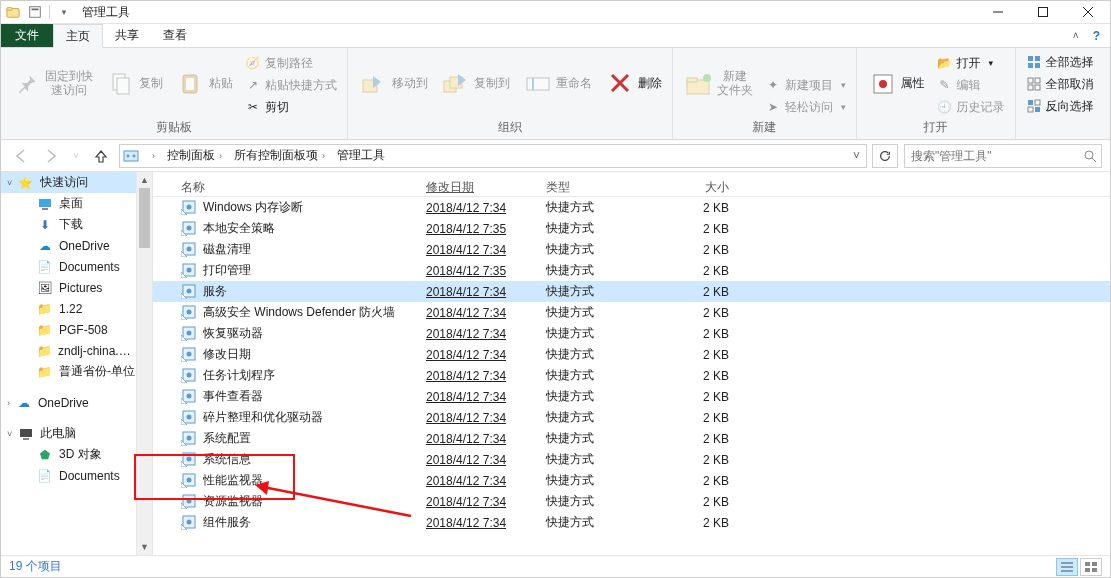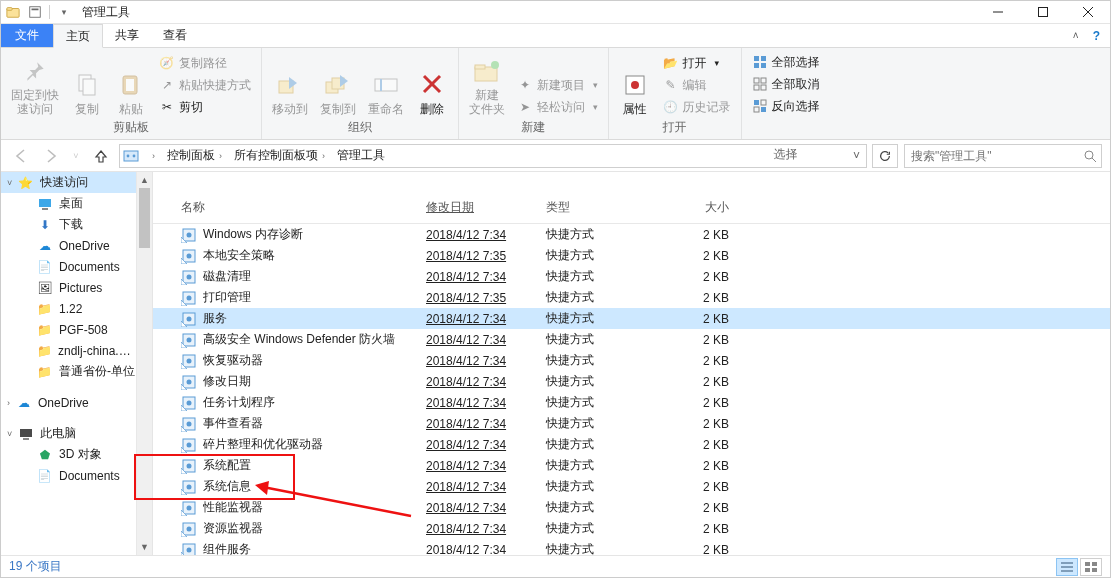--- a/index.html
+++ b/index.html
@@ -10,29 +10,29 @@
   .titlebar .qat { display:flex; align-items:center; gap:6px; padding:0 4px;}
   .titlebar .qat .qicon { width:16px; height:16px; display:flex; align-items:center; justify-content:center;}
   .titlebar .qsep { width:1px; height:14px; background:#d0d0d0;}
   .titlebar .title { margin-left:6px;}
   .titlebar .wincontrols { margin-left:auto; display:flex;}
   .wincontrols .wbtn { width:45px; height:22px; display:flex; align-items:center; justify-content:center; }
   .wincontrols .wbtn.close svg { }
   
   .ribbon-tabs { height:24px; display:flex; align-items:stretch; border-bottom:1px solid #dadada; padding-left:0;}
   .rtab { padding:0 12px; display:flex; align-items:center; cursor:default;}
-  .rtab.file { background:#3b82f6; color:#fff; padding:0 14px;}
+  .rtab.file { background:#14532d; color:#fff; padding:0 14px;}
   .rtab.active { background:#f5f6f7; border:1px solid #dadada; border-bottom:1px solid #f5f6f7; margin-bottom:-1px;}
   .rtab-help { margin-left:auto; display:flex; align-items:center; gap:14px; padding-right:10px;}
   
   .ribbon-body { height:92px; background:#f5f6f7; border-bottom:1px solid #dadada; display:flex;}
   .rgroup { border-right:1px solid #e1e2e3; padding:2px 6px 0 6px; display:flex; flex-direction:column; justify-content:space-between;}
   .rgroup .controls { display:flex; align-items:flex-end; gap:4px; flex:1 1 auto;}
   .rgroup .glabel { text-align:center; color:#666; padding:2px 0 3px; font-size:12px;}
-  .bigbtn { display:flex; flex-direction:column; align-items:center; justify-content:flex-end; padding:0 4px; gap:2px; height:66px; cursor:default;}
+  .bigbtn { display:flex; flex-direction:row; align-items:center; justify-content:flex-end; padding:0 4px; gap:2px; height:66px; cursor:default;}
   .bigbtn .icon { width:32px; height:32px; display:flex; align-items:center; justify-content:center;}
   .bigbtn .lbl { font-size:12px; text-align:center; line-height:1.15; white-space:pre-line;}
   .bigbtn.disabled { opacity:0.45;}
   .col-smallbtns { display:flex; flex-direction:column; gap:2px; padding-top:2px;}
   .smallbtn { display:flex; align-items:center; gap:4px; height:20px; padding:0 4px; cursor:default;}
   .smallbtn .sicon { width:16px; height:16px; display:flex; align-items:center; justify-content:center;}
   .smallbtn.disabled { opacity:0.45;}
 
   
   .addressbar { height:32px; border-bottom:1px solid #e5e5e5; display:flex; align-items:center; gap:6px; padding:0 8px;}
@@ -51,31 +51,31 @@
   .navpane { width:152px; border-right:1px solid #e5e5e5; overflow:hidden; position:relative; background:#fff;}
   .navpane .scrollmock { position:absolute; right:0; top:0; bottom:0; width:16px; background:#f0f0f0; border-left:1px solid #e8e8e8;}
   .navpane .scrollmock .arrow { height:16px; display:flex; align-items:center; justify-content:center; color:#666; font-size:9px;}
   .navpane .scrollmock .thumb { position:absolute; left:2px; right:2px; top:16px; height:60px; background:#c2c2c2;}
   .navitem { display:flex; align-items:center; gap:6px; height:21px; padding-left:36px; padding-right:16px; cursor:default;}
   .navitem .nicon { width:16px; height:16px; display:flex; align-items:center; justify-content:center;}
   .navitem.root { padding-left:6px;}
   .navitem.selected { background:#cde8ff;}
 
   .listarea { flex:1; overflow:hidden; position:relative;}
-  .lheader { display:flex; align-items:flex-start; height:25px; border-bottom:1px solid #e8e8e8; color:#555; padding-left:22px;margin-top:27px;}
+  .lheader { display:flex; align-items:flex-end; height:25px; border-bottom:1px solid #e8e8e8; color:#555; padding-left:22px;}
   .lcol { padding:0 6px;}
   .c-name { width:245px;}
   .c-date { width:120px;text-decoration:underline;}
   .c-type { width:110px;}
   .c-size { width:85px; text-align:right;}
   .rows {}
   .row { display:flex; align-items:center; height:21px; padding-left:22px;}
   .row.sel { background:#cde8ff;}
   .row .ic { width:16px; height:16px; margin-right:6px; display:flex; align-items:center; justify-content:center;}
-  .row .c-name { display:flex; align-items:flex-end;}
+  .row .c-name { display:flex; align-items:flex-start;}
   .row .nametxt { width:0; flex:1; overflow:hidden; white-space:nowrap; text-overflow:ellipsis;}
 
   
   .statusbar { position:absolute; left:0; right:0; bottom:0; height:22px; border-top:1px solid #e5e5e5; display:flex; align-items:center; padding:0 8px; color:#3a77c5; background:#fff;}
   .statusbar .viewtoggle { margin-left:auto; display:flex; gap:2px;}
   .viewtoggle .vt { width:22px; height:18px; border:1px solid #cfcfcf; display:flex; align-items:center; justify-content:center;}
   .viewtoggle .vt.active { background:#cde8ff; border-color:#8cc4f3;}
 
   
   .annot-box { position:absolute; border:2px solid #e11; pointer-events:none;}

